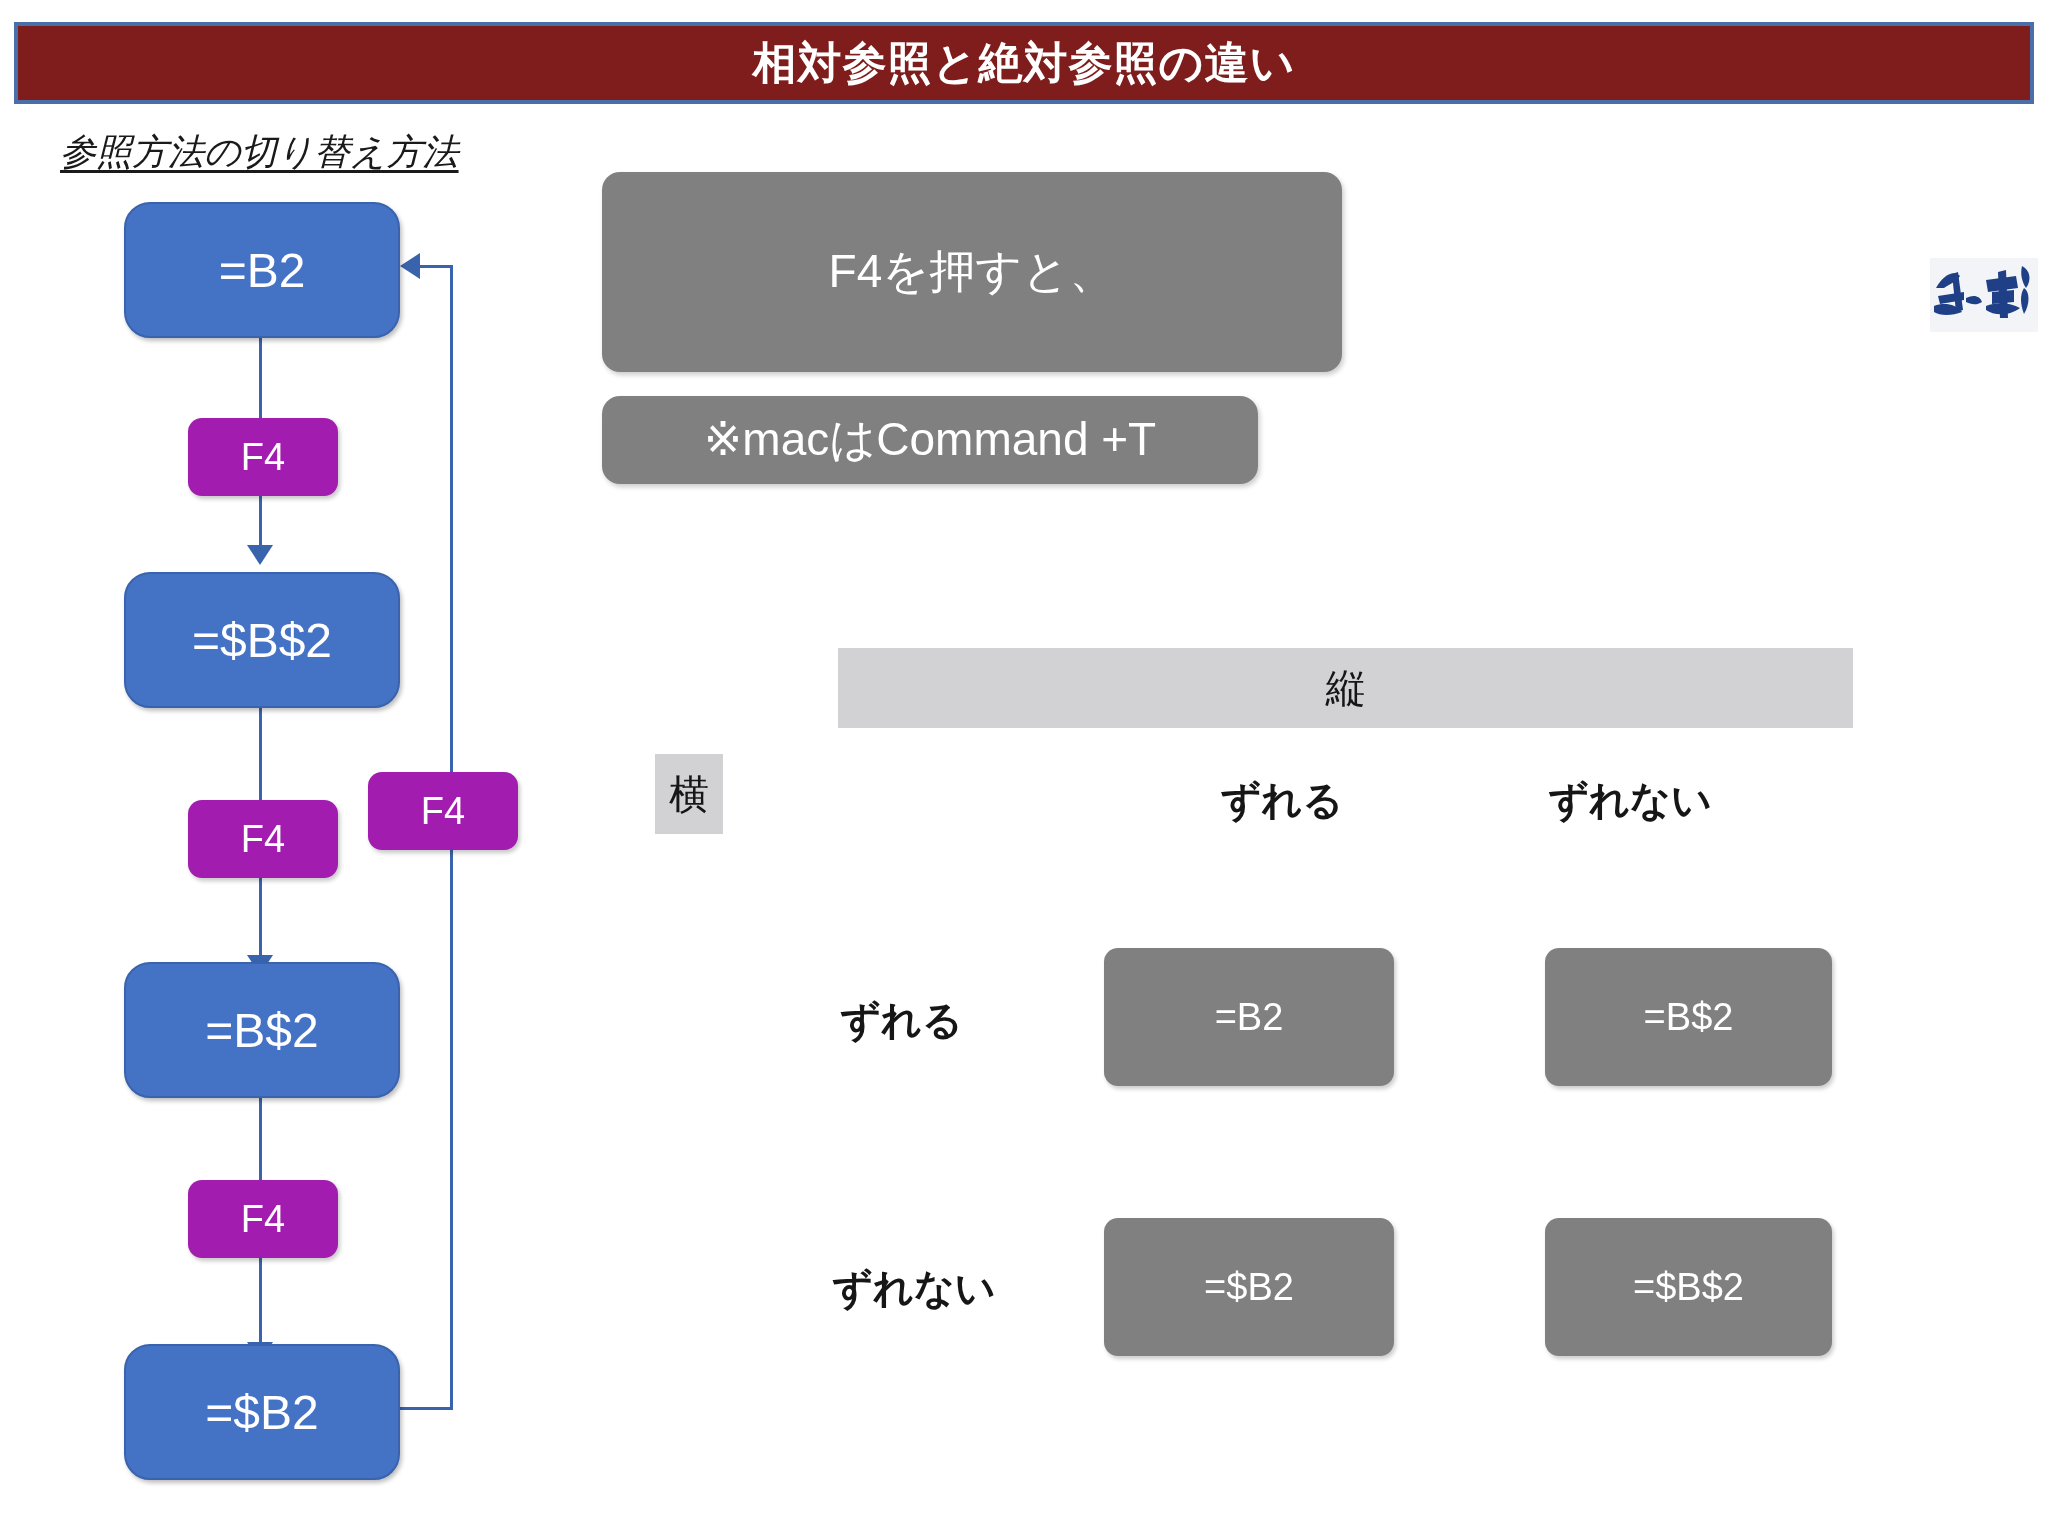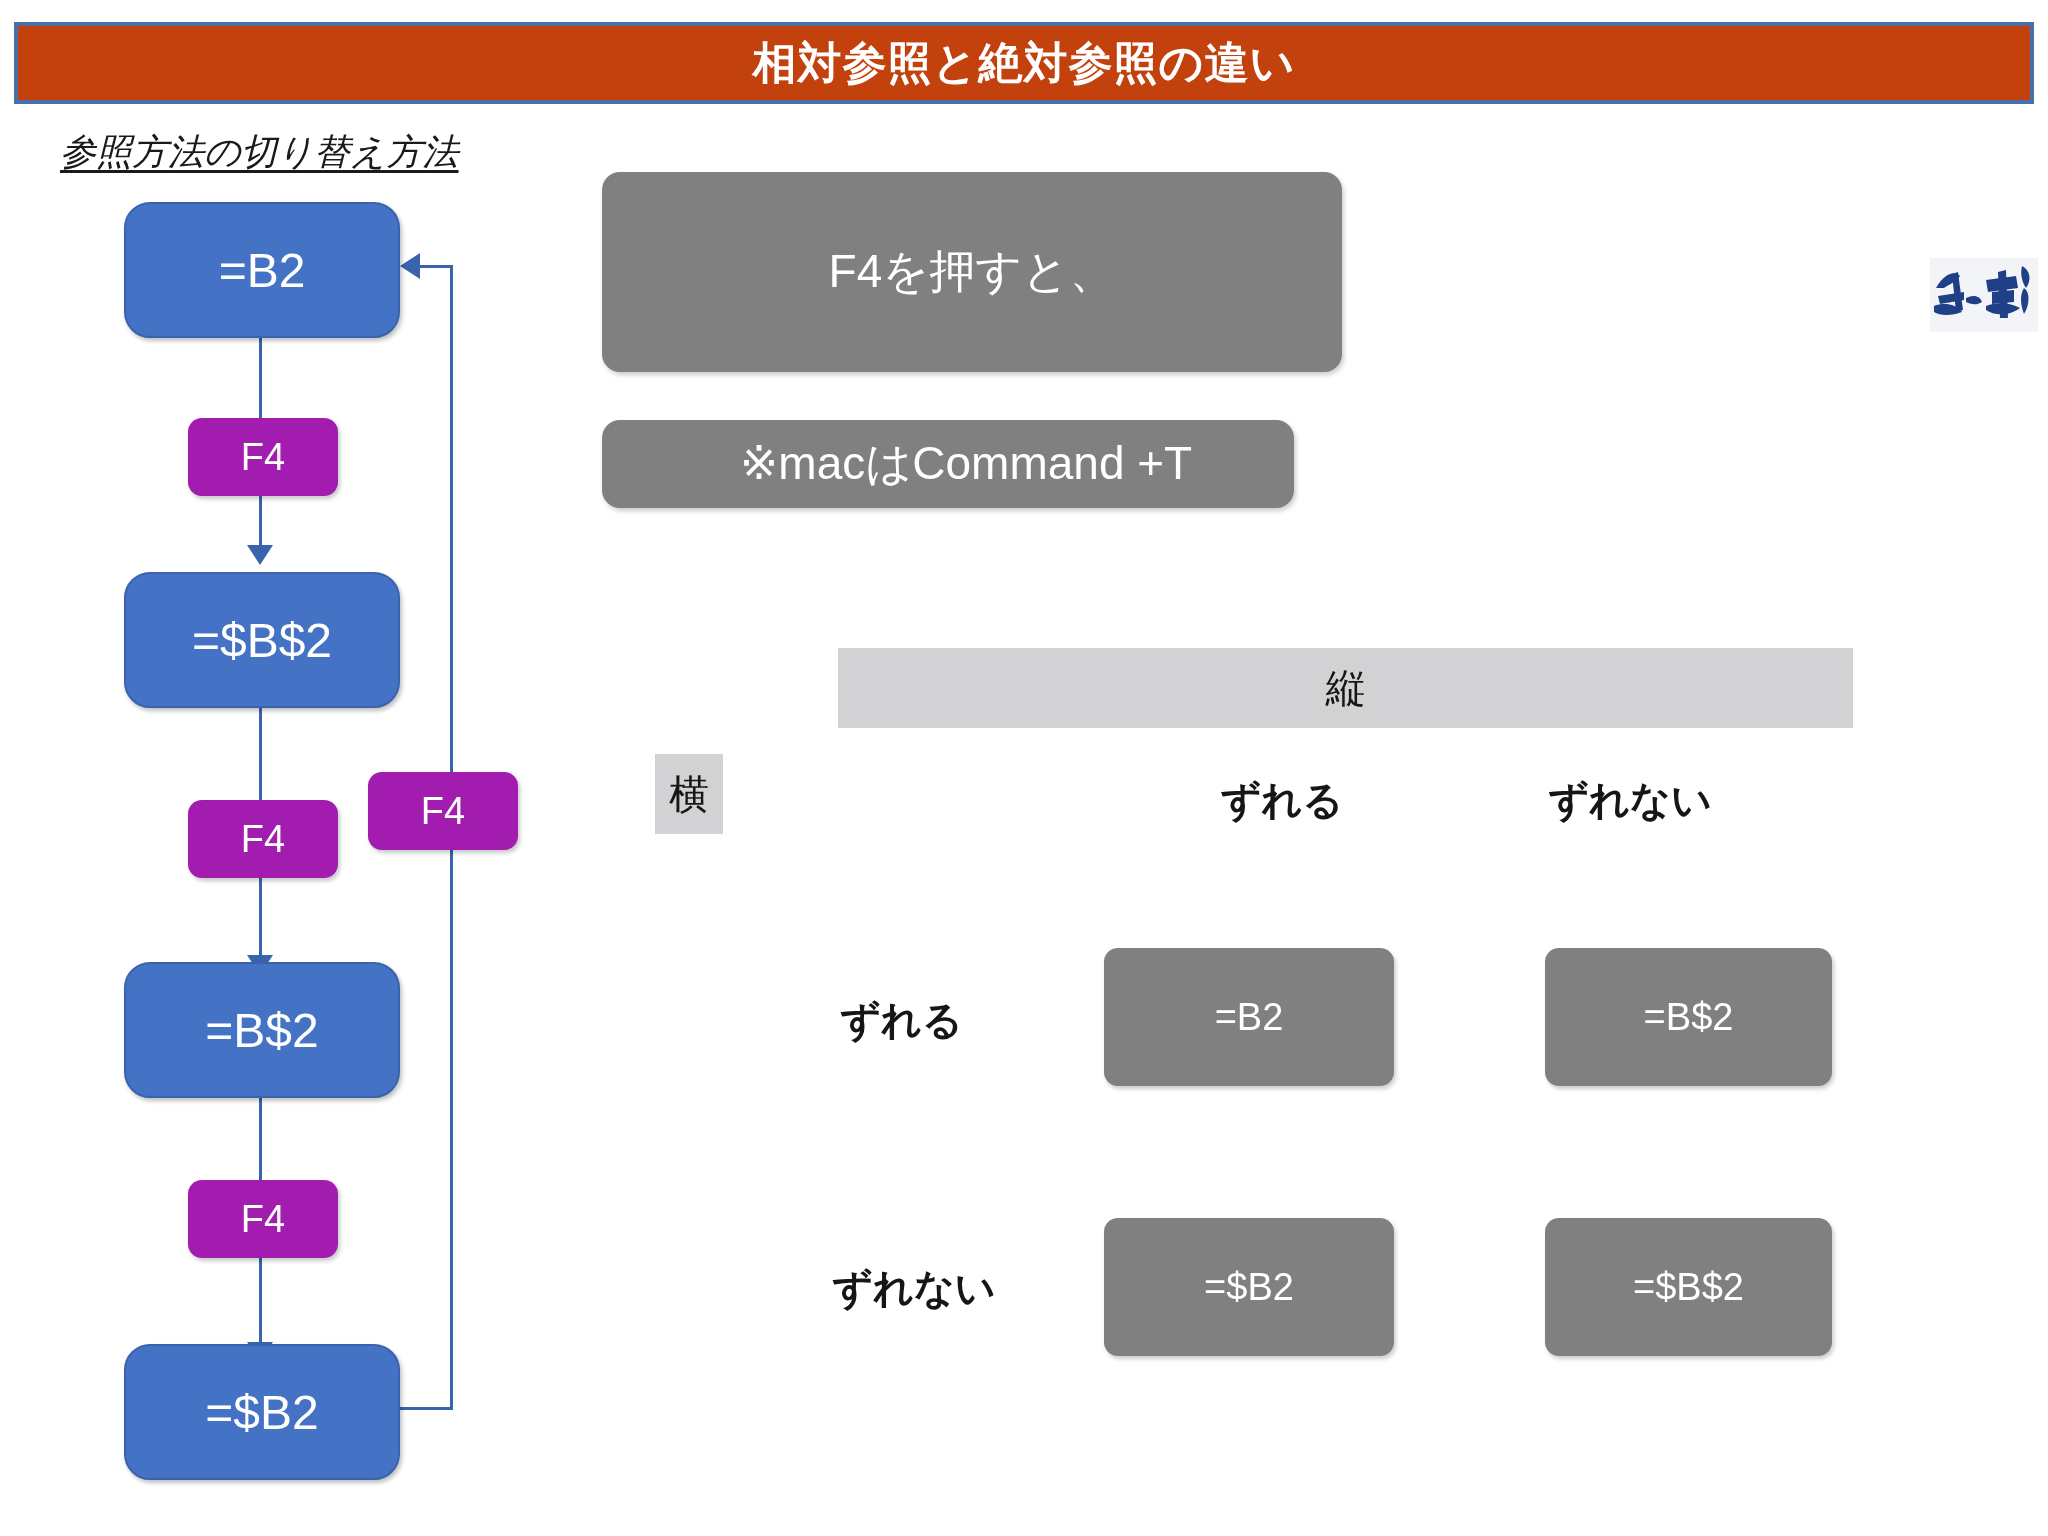--- a/index.html
+++ b/index.html
@@ -18,21 +18,21 @@
     overflow: hidden;
   }
 
   
   .title-banner {
     position: absolute;
     left: 14px;
     top: 22px;
     width: 2020px;
     height: 82px;
-    background: #c2410c;
+    background: #7f1d1d;
     border: 4px solid #4a6ea8;
     box-sizing: border-box;
     display: flex;
     align-items: center;
     justify-content: center;
   }
   .title-banner .title-text {
     color: #ffffff;
     font-size: 44px;
     font-weight: bold;
@@ -219,21 +219,21 @@
   </div>
 
   <div class="node-gray-lbl" style="left:368px; top:772px; width:150px; height:78px;">
     <span>F4</span>
   </div>
 
   <div class="callout" style="left:602px; top:172px; width:740px; height:200px;">
     <span class="line">F4を押すと、</span>
   </div>
 
-  <div class="callout" style="left:602px; top:420px; width:656px; height:88px;padding-left:36px;">
+  <div class="callout" style="left:602px; top:396px; width:656px; height:88px;">
     <span class="line">※macはCommand +T</span>
   </div>
 
   <div class="hdr-vert" style="left:838px; top:648px; width:1015px; height:80px;">
     <span>縦</span>
   </div>
 
   <div class="hdr-horz" style="left:655px; top:754px; width:68px; height:80px;">
     <span>横</span>
   </div>

